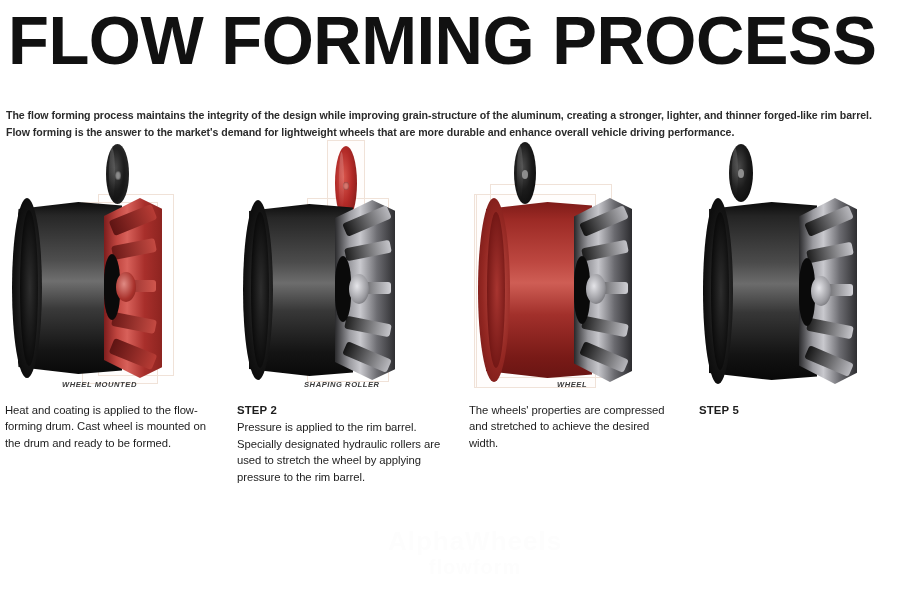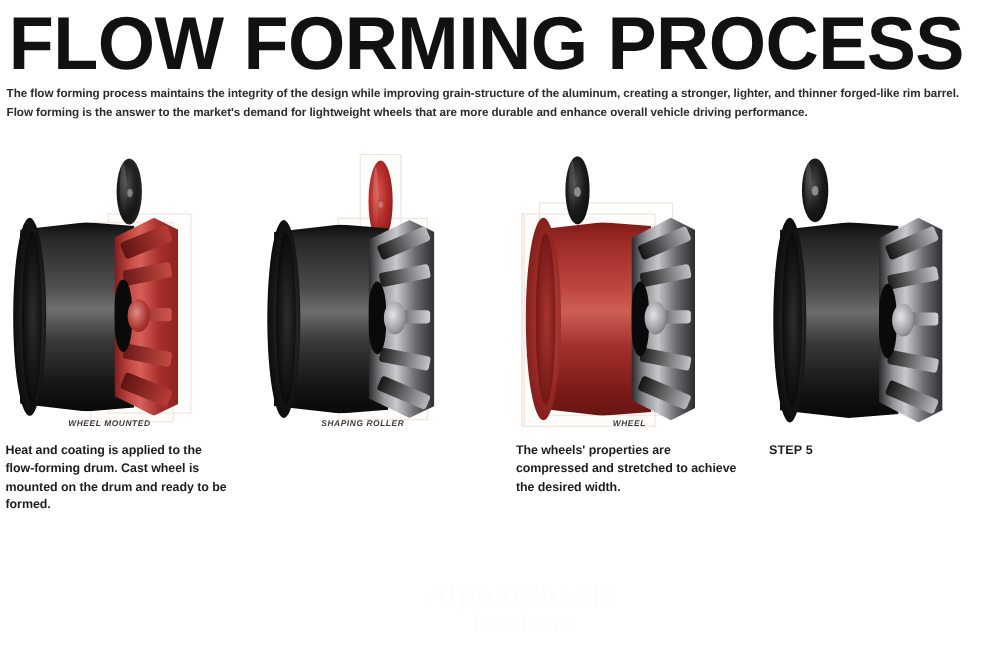--- a/index.html
+++ b/index.html
@@ -40,21 +40,21 @@
     color: #111111;
     white-space: nowrap;
     transform: scaleX(0.985);
     transform-origin: left top;
   }
 
   
   .intro {
     position: absolute;
     left: 6px;
-    top: 77px;
+    top: 107px;
     width: 888px;
     font-size: 10.6px;
     line-height: 17px;
     font-weight: 600;
     color: #2b2b2b;
     letter-spacing: -0.05px;
   }
 
   
   .steps {
@@ -156,31 +156,31 @@
   }
   .steptext .hd {
     display: block;
     font-weight: bold;
     font-size: 11.4px;
     letter-spacing: 0.15px;
     margin-bottom: 1px;
   }
   .steptext .body {
     display: block;
-    font-weight: 700;
+    font-weight: 400;
   }
 
   
   .step1 .steptext { left: 5px; }
   .step2 .steptext { left: 6px; }
   .step3 .steptext { left: 7px; }
   .step4 .steptext { left: 6px; width: 200px; }
 
   .step1 .caption { left: 62px; }
-  .step2 .caption { left: 61px; text-align: right; }
+  .step2 .caption { left: 73px; text-align: right; }
   .step3 .caption { left: 95px; }
 
   
   .watermark {
     position: absolute;
     left: 330px;
     top: 528px;
     width: 290px;
     text-align: center;
     color: #fdfdfd;
@@ -308,20 +308,24 @@
             <div style="position:absolute; left:0px; top:56px; width:16px; height:66px;
                         background:#0a0a0a; border-radius:50%/40%;"></div>
             <div class="hubcap" style="left:14px; top:74px; width:20px; height:30px;
                         background:radial-gradient(ellipse at 40% 40%, #e6e6ea 0%, #9a9a9f 60%, #4e4e52 100%);"></div>
           </div>
         </div>
       </div>
 
       <div class="caption">SHAPING ROLLER</div>
 
+      <div class="steptext">
+        <span class="hd">STEP 2</span>
+        <span class="body">Pressure is applied to the rim barrel. Specially designated hydraulic rollers are used to stretch the wheel by applying pressure to the rim barrel.</span>
+      </div>
     </div>
 
     <div class="step step3">
       <div class="stage">
 
         <div class="wire" style="left:12px; top:58px; width:120px; height:192px;"></div>
         <div class="wire" style="left:28px; top:48px; width:120px; height:192px; background:none;"></div>
         <div class="wire wline" style="left:12px; top:58px; width:1px; height:192px;"></div>
 
         <div class="roller" style="left:52px; top:6px; width:22px; height:62px;

